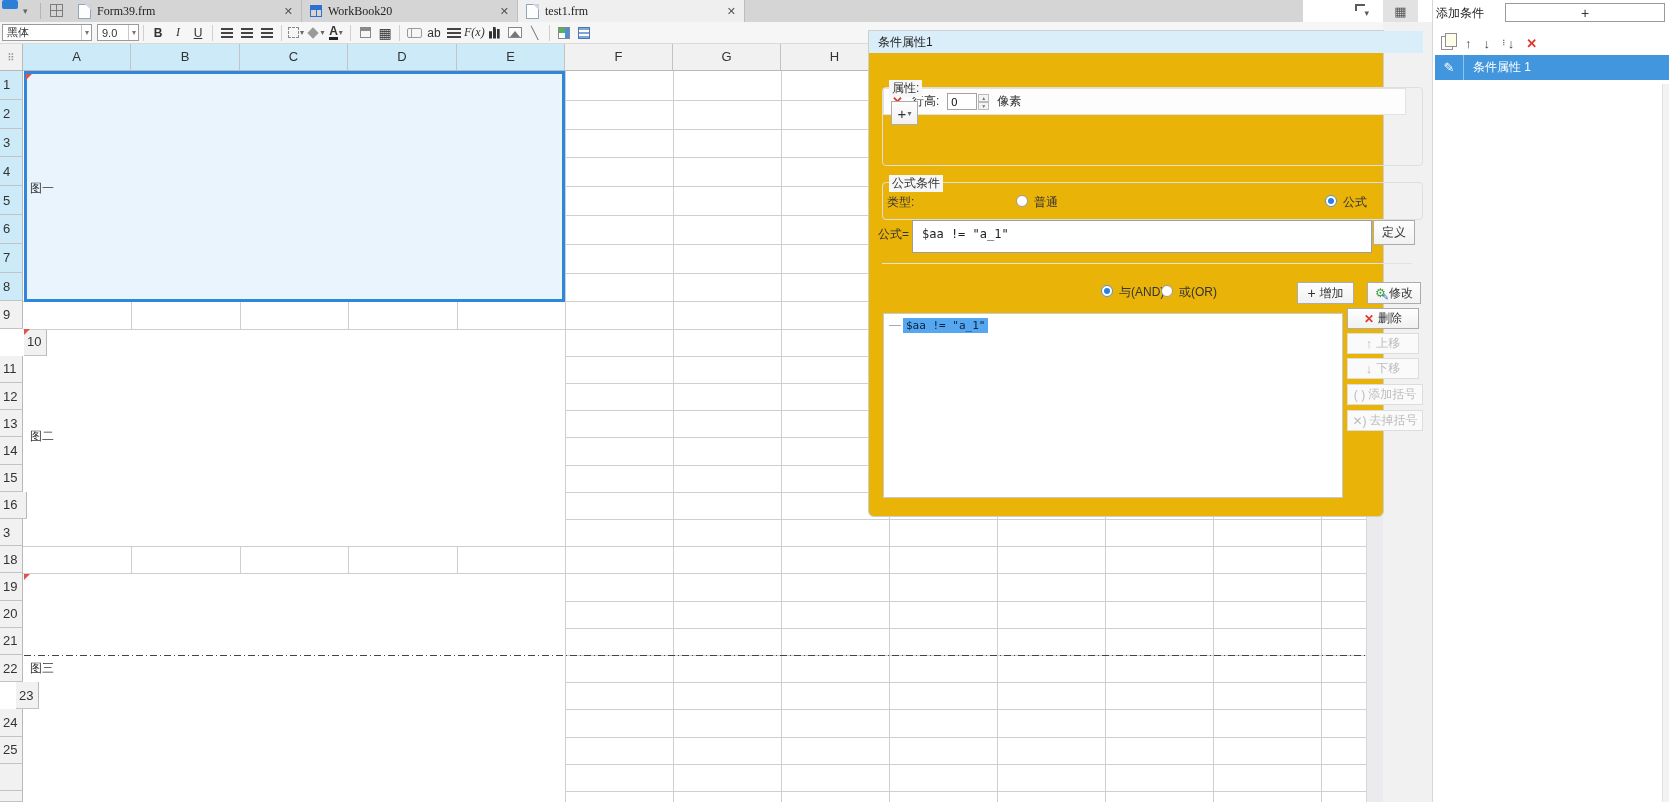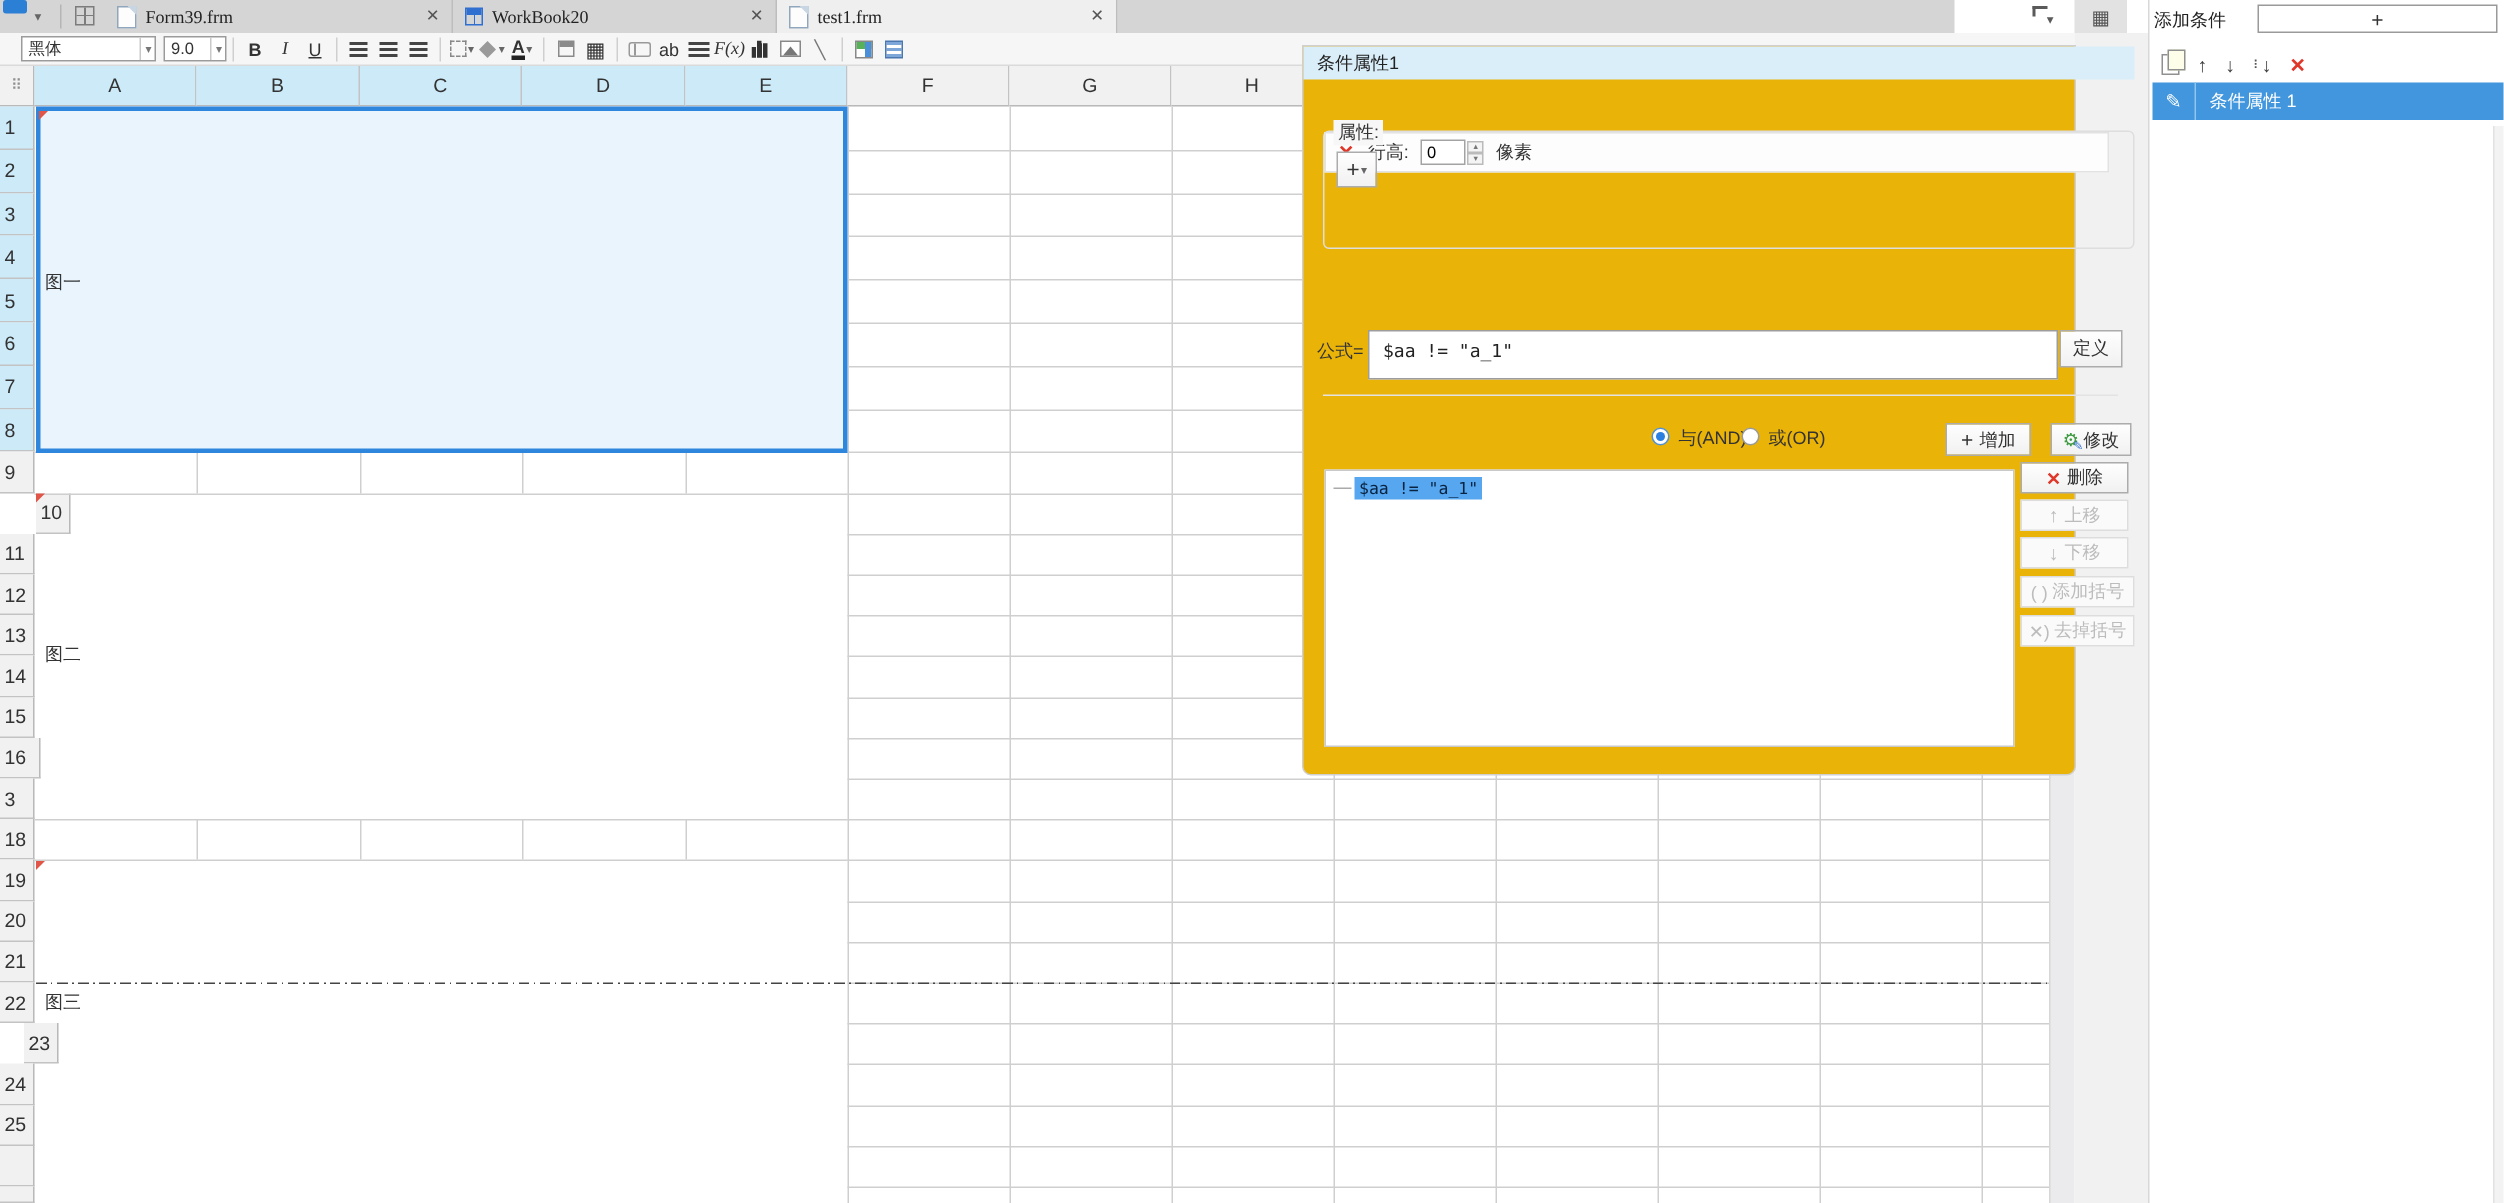--- a/index.html
+++ b/index.html
@@ -29,21 +29,21 @@
      background:linear-gradient(to right,transparent 5px,#7c7c7c 5px 6px,transparent 6px),
                 linear-gradient(transparent 5px,#7c7c7c 5px 6px,transparent 6px);}
   #collapse-icon{left:1355px;top:4px;width:13px;height:12px;}
   #collapse-icon .bar{position:absolute;left:0;top:0;width:10px;height:2px;background:#5a5a5a;}
   #collapse-icon .bar2{position:absolute;left:0;top:0;width:2px;height:7px;background:#5a5a5a;}
   #collapse-icon .arr{position:absolute;right:-1px;bottom:-2px;font-size:9px;color:#5a5a5a;}
   #panel-tile{left:1383px;top:0;width:35px;height:22px;background:#e2e2e2;display:flex;align-items:center;justify-content:center;color:#555;font-size:13px;}
 
   
   #toolbar{left:0;top:22px;width:1383px;height:22px;background:#f6f6f7;border-bottom:1px solid #dadada;
-     display:flex;align-items:center;box-sizing:border-box;padding-left:14px;}
+     display:flex;align-items:center;box-sizing:border-box;padding-left:2px;}
   .ti{display:flex;align-items:center;justify-content:center;height:18px;min-width:20px;color:#333;flex:none;}
   .tsep{width:1px;height:16px;background:#cfcfcf;margin:0 4px;flex:none;}
   .combo{border:1px solid #9b9b9b;background:#fff;height:17px;display:flex;align-items:center;
      padding:0 2px 0 4px;box-sizing:border-box;flex:none;}
   .combo .cval{flex:1;font-size:11px;}
   .combo .carr{color:#777;font-size:8px;border-left:1px solid #c9c9c9;padding-left:3px;height:100%;display:flex;align-items:center;}
   .lines-icon{width:12px;height:10px;background:repeating-linear-gradient(to bottom,#444 0 2px,transparent 2px 4px);}
   .border-icon{width:11px;height:11px;border:1px dashed #888;box-sizing:border-box;}
   .bucket-icon{width:8px;height:8px;background:#9a9a9a;transform:rotate(45deg);margin:2px;}
   .fontA{font-weight:bold;font-size:12px;border-bottom:3px solid #222;line-height:11px;}
@@ -342,20 +342,28 @@
       <span style="margin-left:9px">行高:</span>
       <input id="rh-input" style="margin-left: 8px;" value="0">
       <span class="spin">
         <span>▲</span>
         <span>▼</span>
       </span>
       <span style="margin-left:8px">像素</span>
     </div>
   </div>
 
+  <div class="fieldset" style="left:13px;top:151px;width:539px;height:36px">
+    <span class="legend">公式条件</span>
+    <span class="rlabel" style="left:4px;top:11px">类型:</span>
+    <span class="radio" style="left:133px;top:12px"></span>
+    <span class="rlabel" style="left:151px;top:11px">普通</span>
+    <span class="radio sel" style="left:442px;top:12px"></span>
+    <span class="rlabel" style="left:460px;top:11px">公式</span>
+  </div>
 
   <div class="abs" style="left:0;top:187px;width:554px;height:45px">
     <span class="rlabel" style="left:9px;top:8px">公式=</span>
     <div id="formula-input" class="abs mono">$aa != "a_1"</div>
     <div class="btn" style="left:504px;top:2px;width:42px;height:25px">定义</div>
   </div>
   <div class="abs" style="left:13px;top:232px;width:530px;height:1px;background:#e3e3e3"></div>
 
   <span class="radio sel" style="left:232px;top:254px"></span>
   <span class="rlabel" style="left:250px;top:253px">与(AND)</span>

